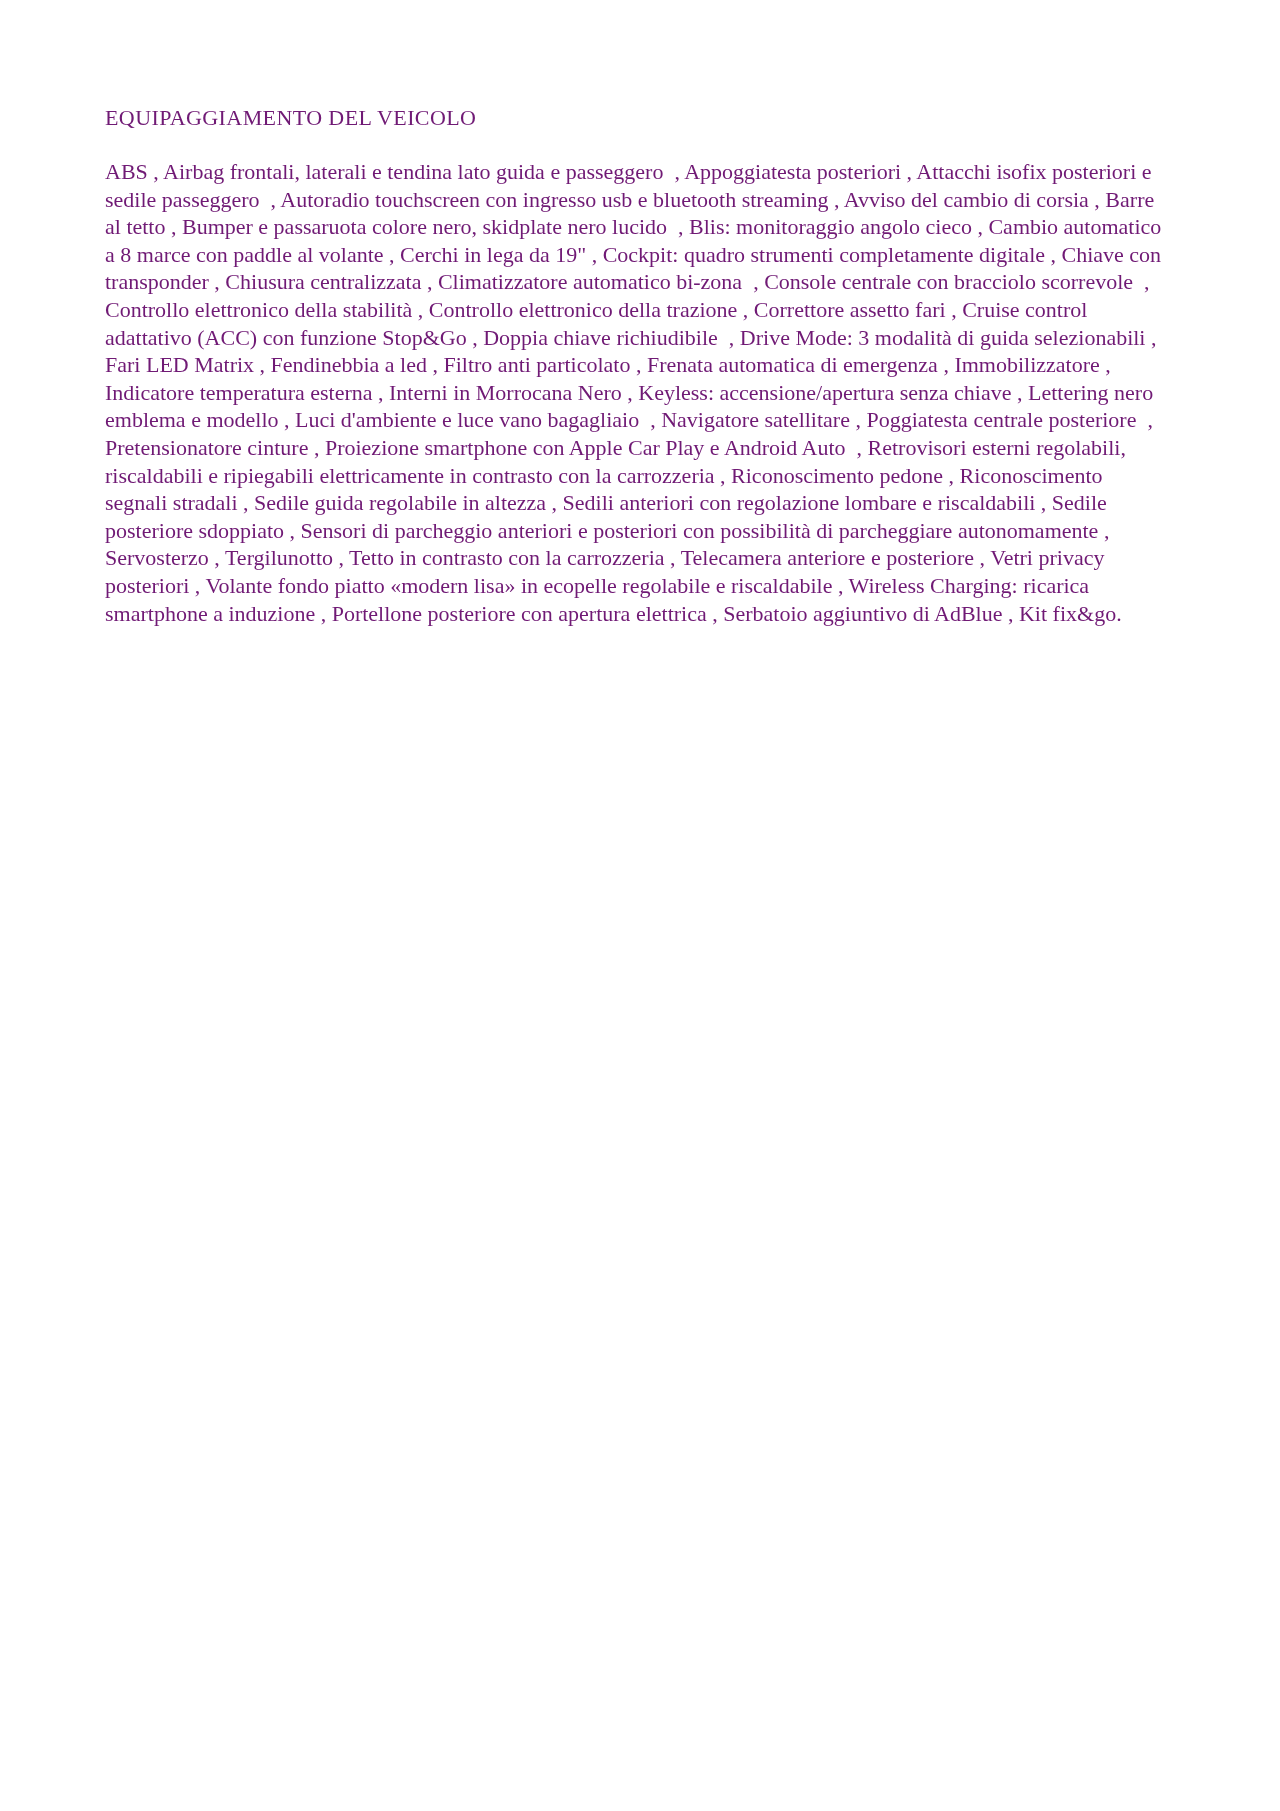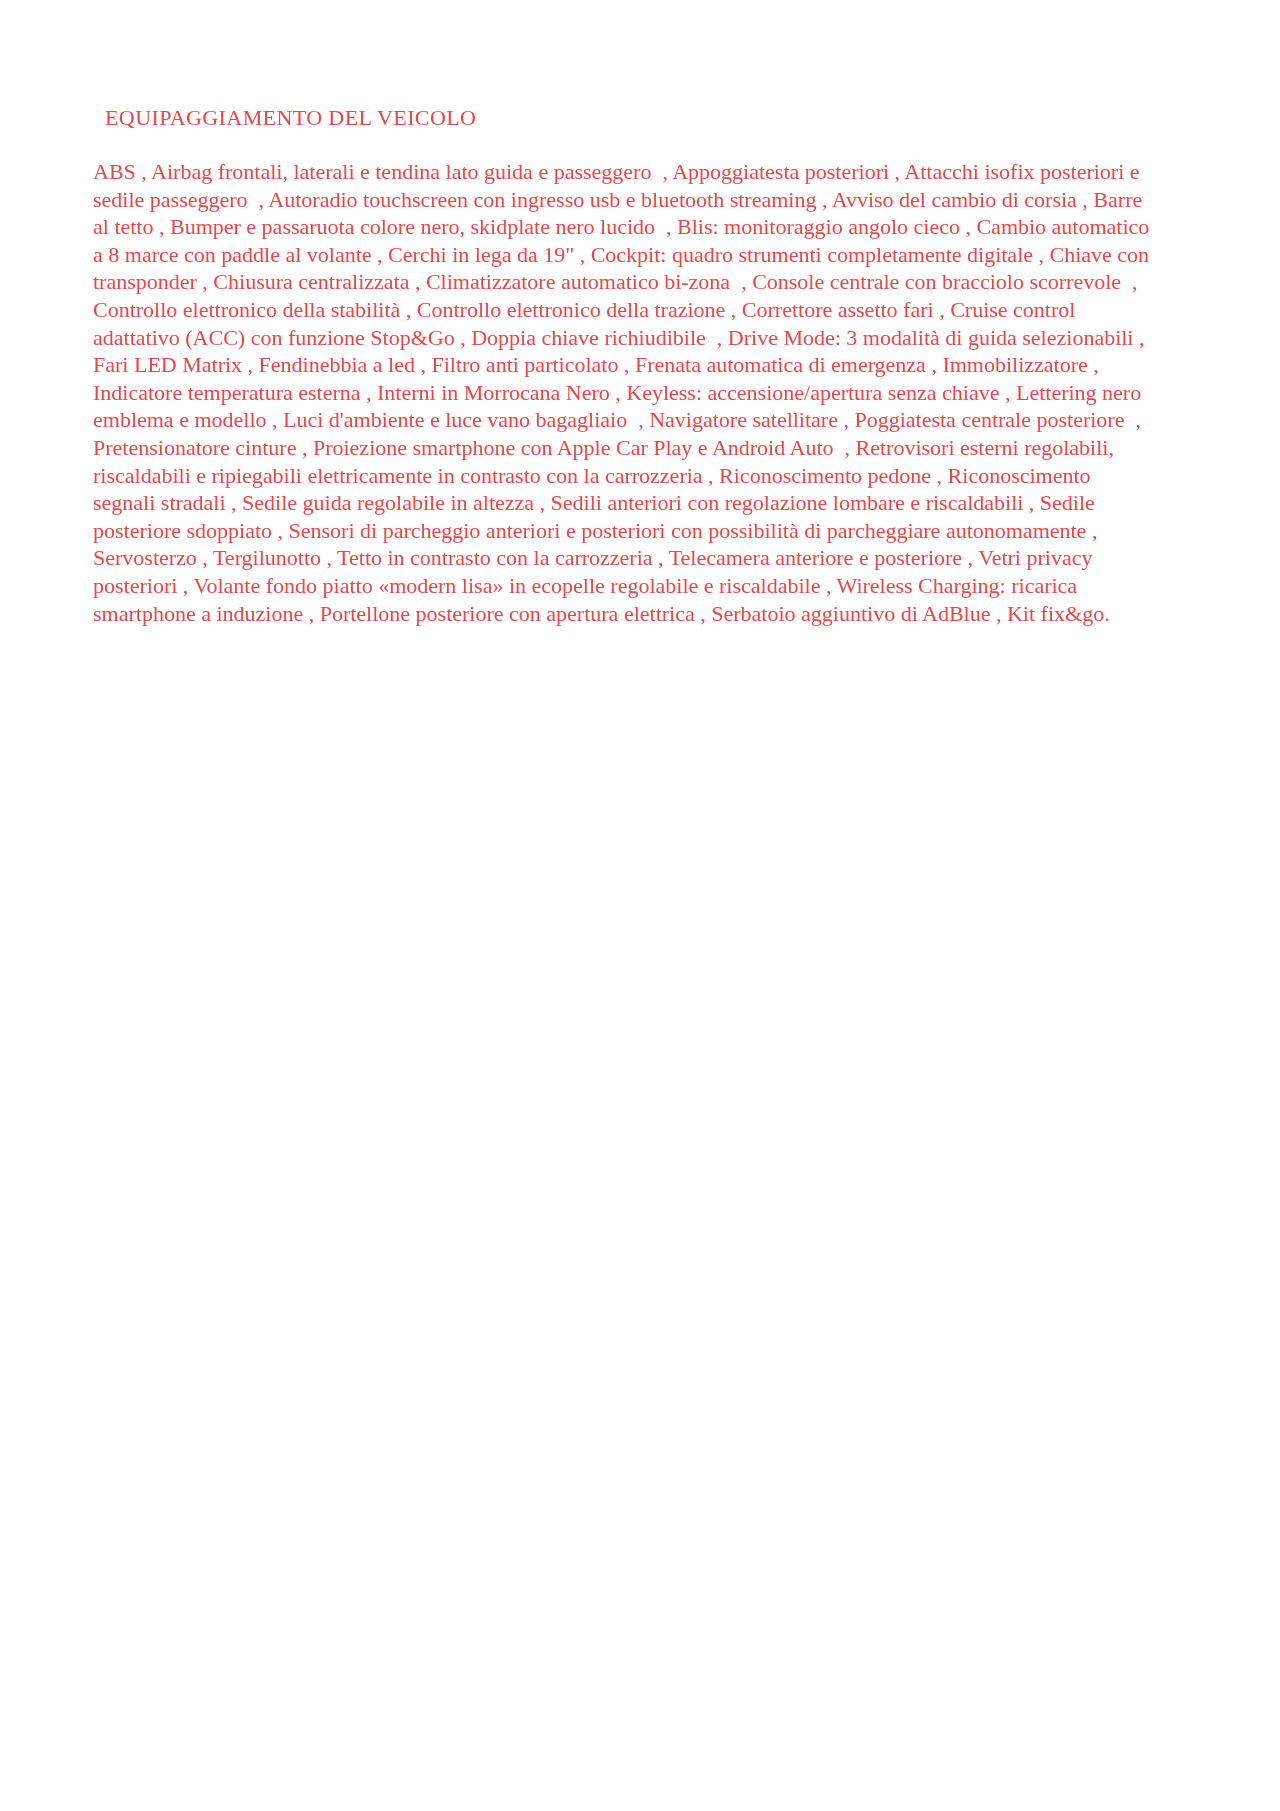--- a/index.html
+++ b/index.html
@@ -8,37 +8,37 @@
     }
     body {
       background: #ffffff;
       font-family: "Liberation Serif", serif;
     }
     .page {
       position: relative;
       width: 1280px;
       height: 1811px;
       background: #ffffff;
-      color: #ef4444;
+      color: #701a75;
       overflow: hidden;
     }
     .doc-title {
       position: absolute;
       left: 105px;
       top: 104px;
       font-size: 22px;
       line-height: 28px;
       font-weight: normal;
       letter-spacing: 0.4px;
       margin: 0;
       white-space: nowrap;
     }
     .doc-body {
       position: absolute;
-      left: 93px;
+      left: 105px;
       top: 158px;
       width: 1060px;
       font-size: 22px;
       line-height: 27.6px;
       margin: 0;
       white-space: pre-wrap;
       text-align: left;
     }
   </style>
 </head>

